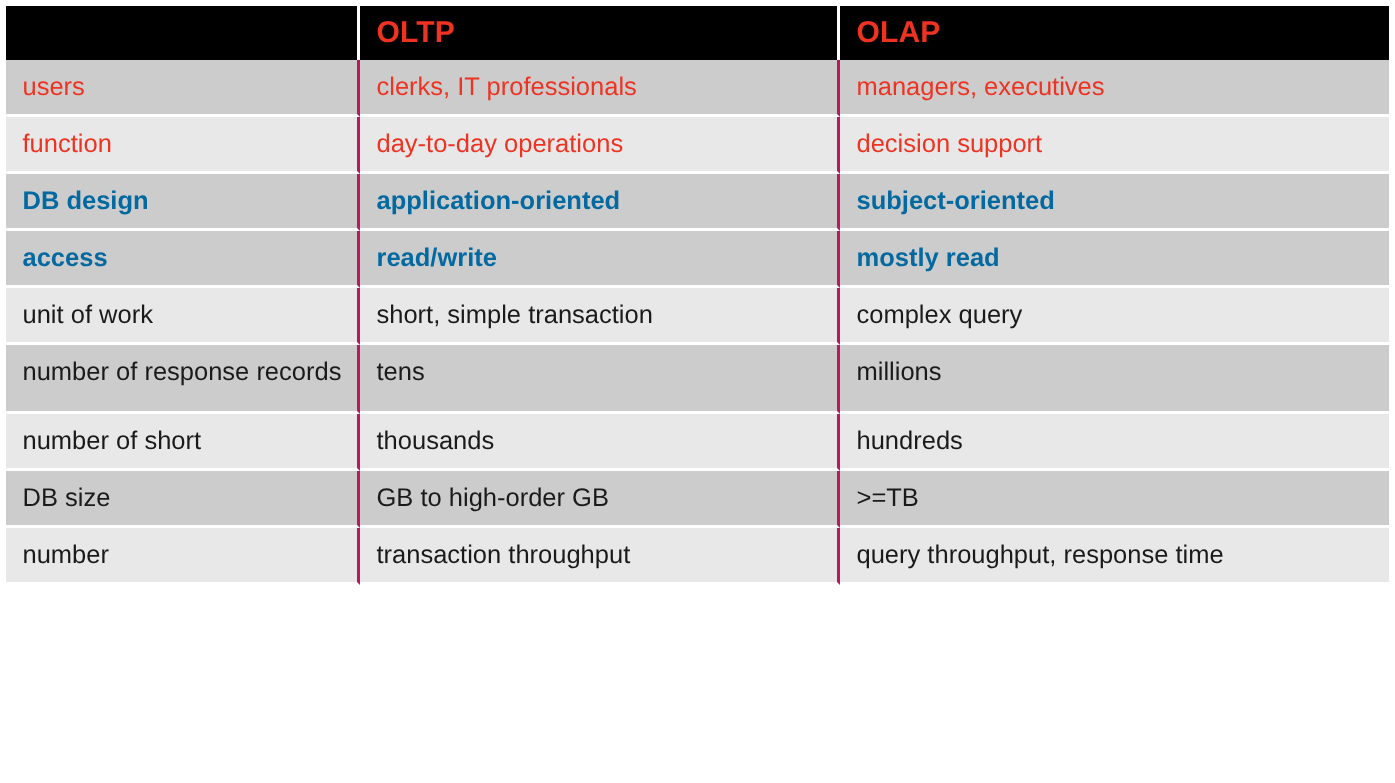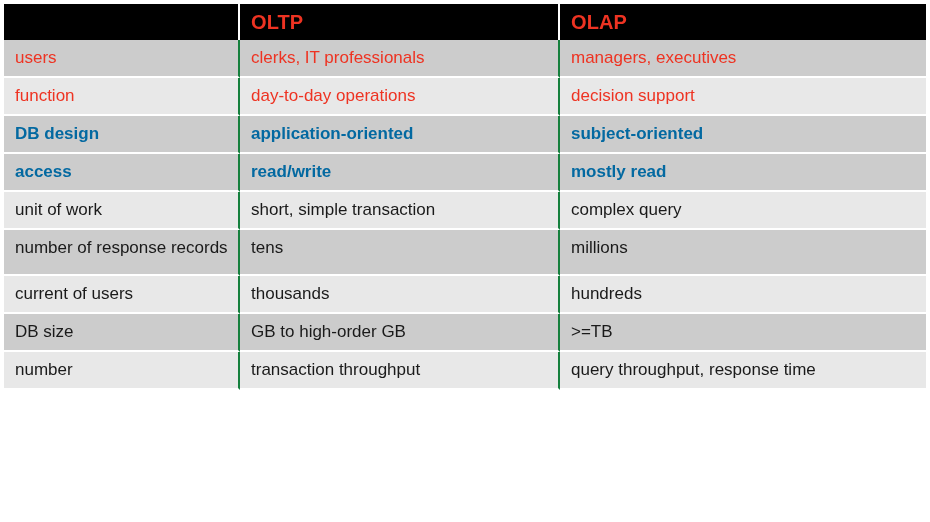--- a/index.html
+++ b/index.html
@@ -56,21 +56,21 @@
     margin-left: 44px;
   }
 
   
   tbody td {
     font-size: 17px;
     line-height: 1.30;
     text-align: left;
     vertical-align: top;
     padding: 7px 10px 7px 11px;
-    border-right: 2px solid #15803d;
+    border-right: 2px solid #be185d;
     border-bottom: 2px solid #ffffff;
     color: #1a1a1a;
     word-wrap: break-word;
   }
   tbody td:last-child {
     border-right: none;
   }
 
   
   tbody tr.shade-dark  td { background: #cccccc; }
@@ -130,21 +130,21 @@
           <td>unit of work</td>
           <td>short, simple transaction</td>
           <td>complex query</td>
         </tr>
         <tr class="shade-dark tone-black tall2">
           <td>number of response records</td>
           <td>tens</td>
           <td>millions</td>
         </tr>
         <tr class="shade-light tone-black">
-          <td>current of users</td>
+          <td>number of short</td>
           <td>thousands</td>
           <td>hundreds</td>
         </tr>
         <tr class="shade-dark tone-black">
           <td>DB size</td>
           <td>GB to high-order GB</td>
           <td>&gt;=TB</td>
         </tr>
         <tr class="shade-light tone-black">
           <td>number</td>

